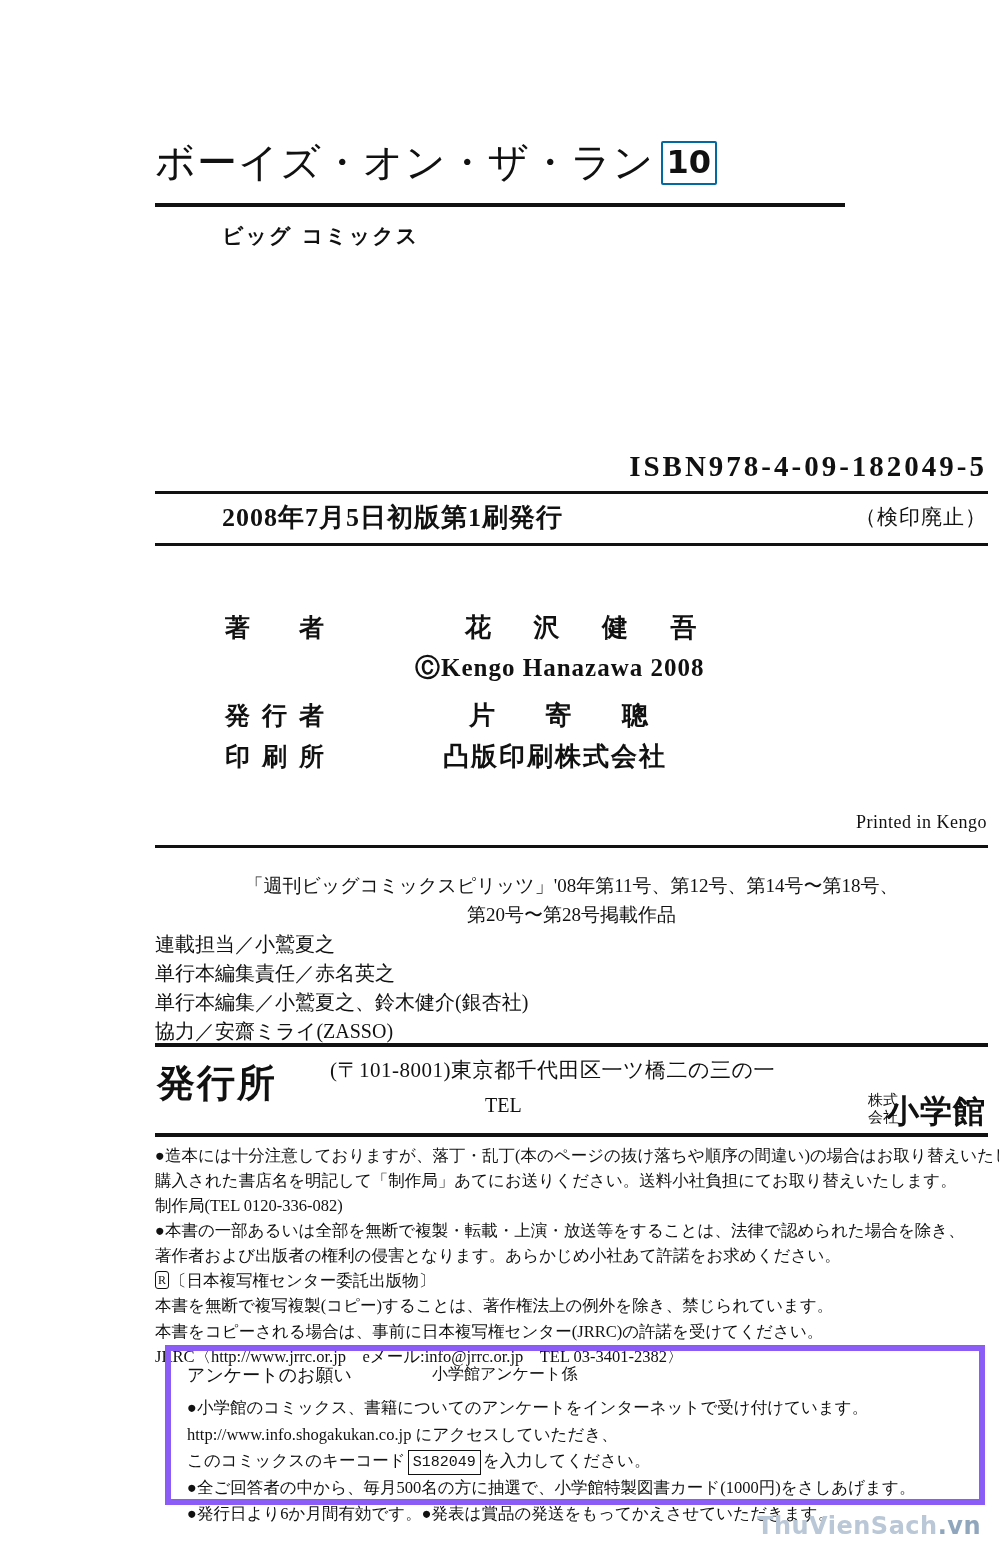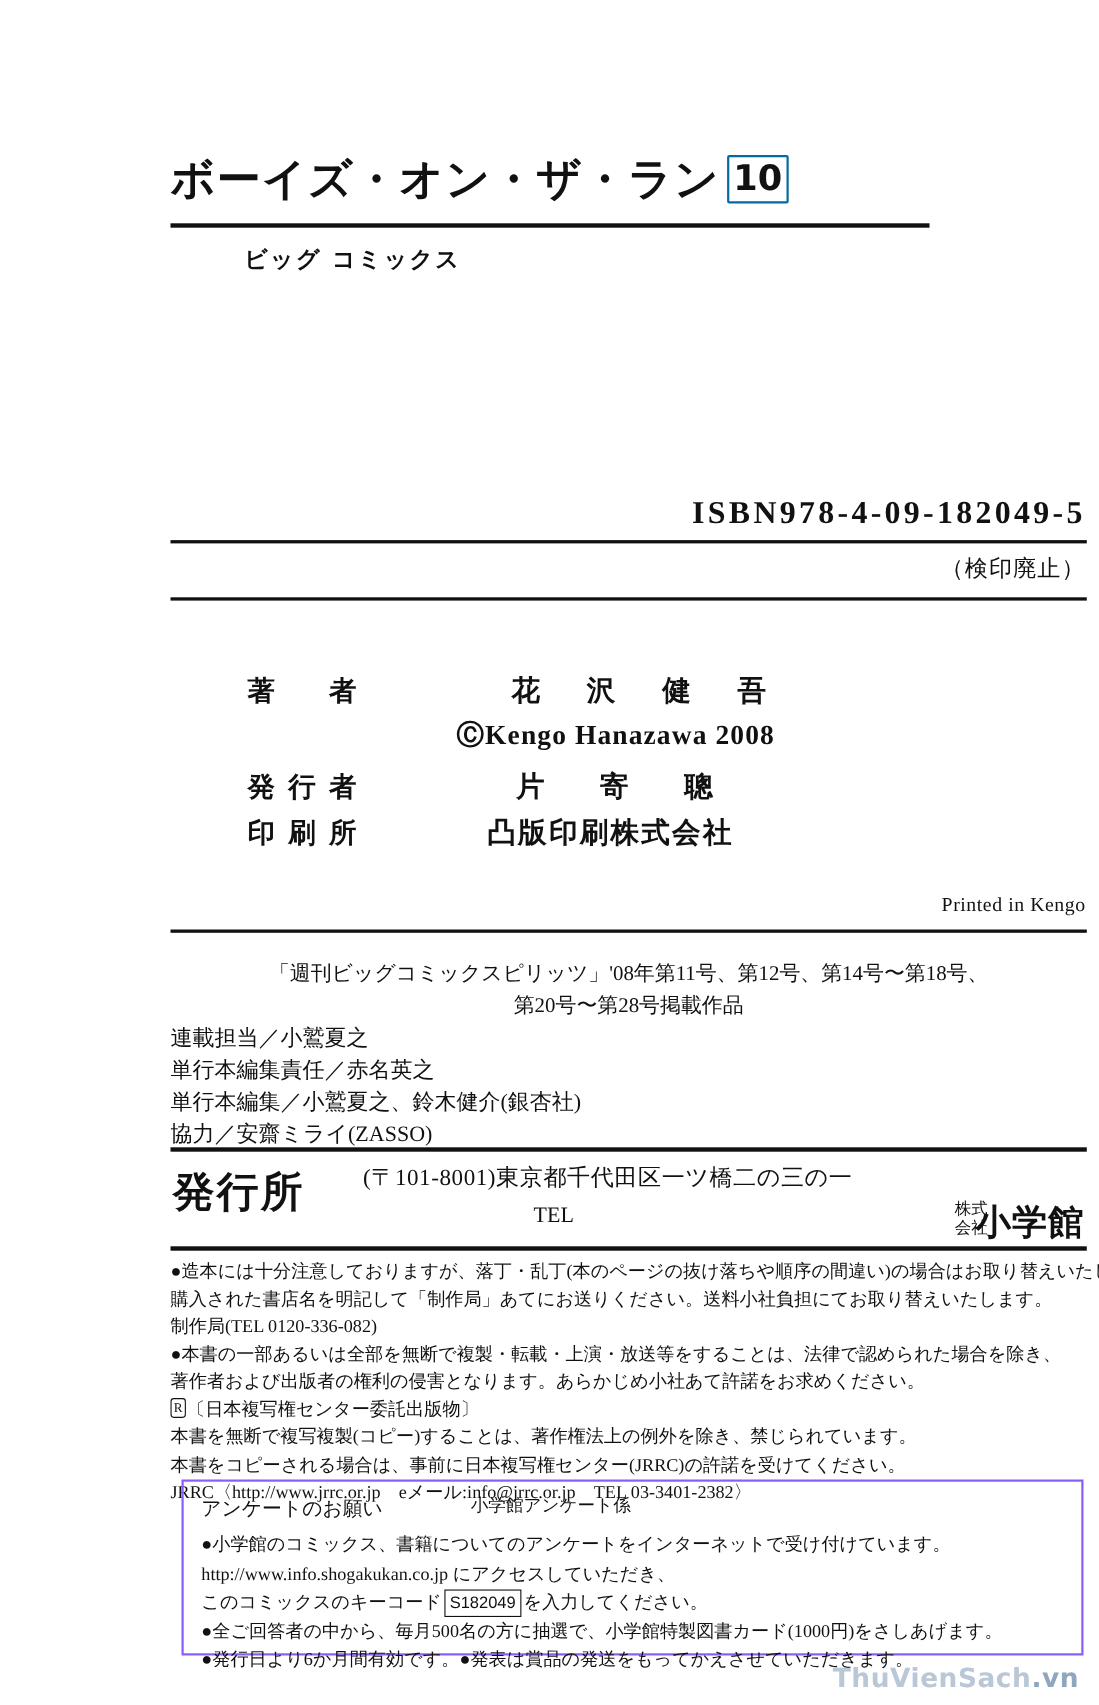--- a/index.html
+++ b/index.html
@@ -24,21 +24,21 @@
   .title-row {
     position: absolute;
     left: 155px;
     top: 135px;
     width: 690px;
     display: flex;
     align-items: center;
   }
   .title-text {
     font-family: "DejaVu Sans", sans-serif;
-    font-weight: bold;
+    font-weight: normal;
     font-size: 40px;
     letter-spacing: 1px;
     white-space: nowrap;
   }
   .volume-box {
     margin-left: 6px;
     border: 2px solid #0369a1;
     font-family: "DejaVu Sans", sans-serif;
     font-weight: bold;
     font-size: 32px;
@@ -287,40 +287,40 @@
     margin-right: 1px;
   }
 
   
   .survey {
     position: absolute;
     left: 165px;
     top: 1345px;
     width: 820px;
     height: 160px;
-    border: 2px solid #8b5cf6;
+    border: 6px solid #8b5cf6;
     box-sizing: border-box;
     padding: 10px 16px;
     font-family: "Liberation Serif", serif;
     font-size: 16.5px;
     line-height: 1.58;
   }
   .survey-head {
     display: flex;
     margin-bottom: 6px;
   }
   .survey-head .t1 { font-size: 18px; }
   .survey-head .t2 { margin-left: 80px; font-size: 16px; }
   .survey div { white-space: nowrap; }
   .keycode {
     display: inline-block;
     border: 1px solid #111;
     padding: 0 4px;
     margin: 0 2px;
-    font-family: Liberation Sans, sans-serif;
+    font-family: Liberation Mono, monospace;
     font-size: 15px;
   }
 
   
   .watermark {
     position: absolute;
     right: 18px;
     bottom: 10px;
     font-family: "DejaVu Sans", sans-serif;
     font-size: 24px;
@@ -338,20 +338,21 @@
   <div class="title-row">
     <span class="title-text">ボーイズ・オン・ザ・ラン</span>
     <span class="volume-box">10</span>
   </div>
   <div class="rule rule-title"></div>
   <div class="imprint">ビッグ コミックス</div>
 
   <div class="isbn">ISBN978-4-09-182049-5</div>
   <div class="rule rule-isbn"></div>
 
+  <div class="pub-date">2008年7月5日初版第1刷発行</div>
   <div class="kenin">（検印廃止）</div>
   <div class="rule rule-date"></div>
 
   <div class="credits">
     <div class="credit-row">
       <span class="credit-label">著　者</span>
       <span class="credit-value wide">花 沢 健 吾</span>
     </div>
     <div class="copyright-line">ⒸKengo Hanazawa 2008</div>
     <div class="credit-row">

